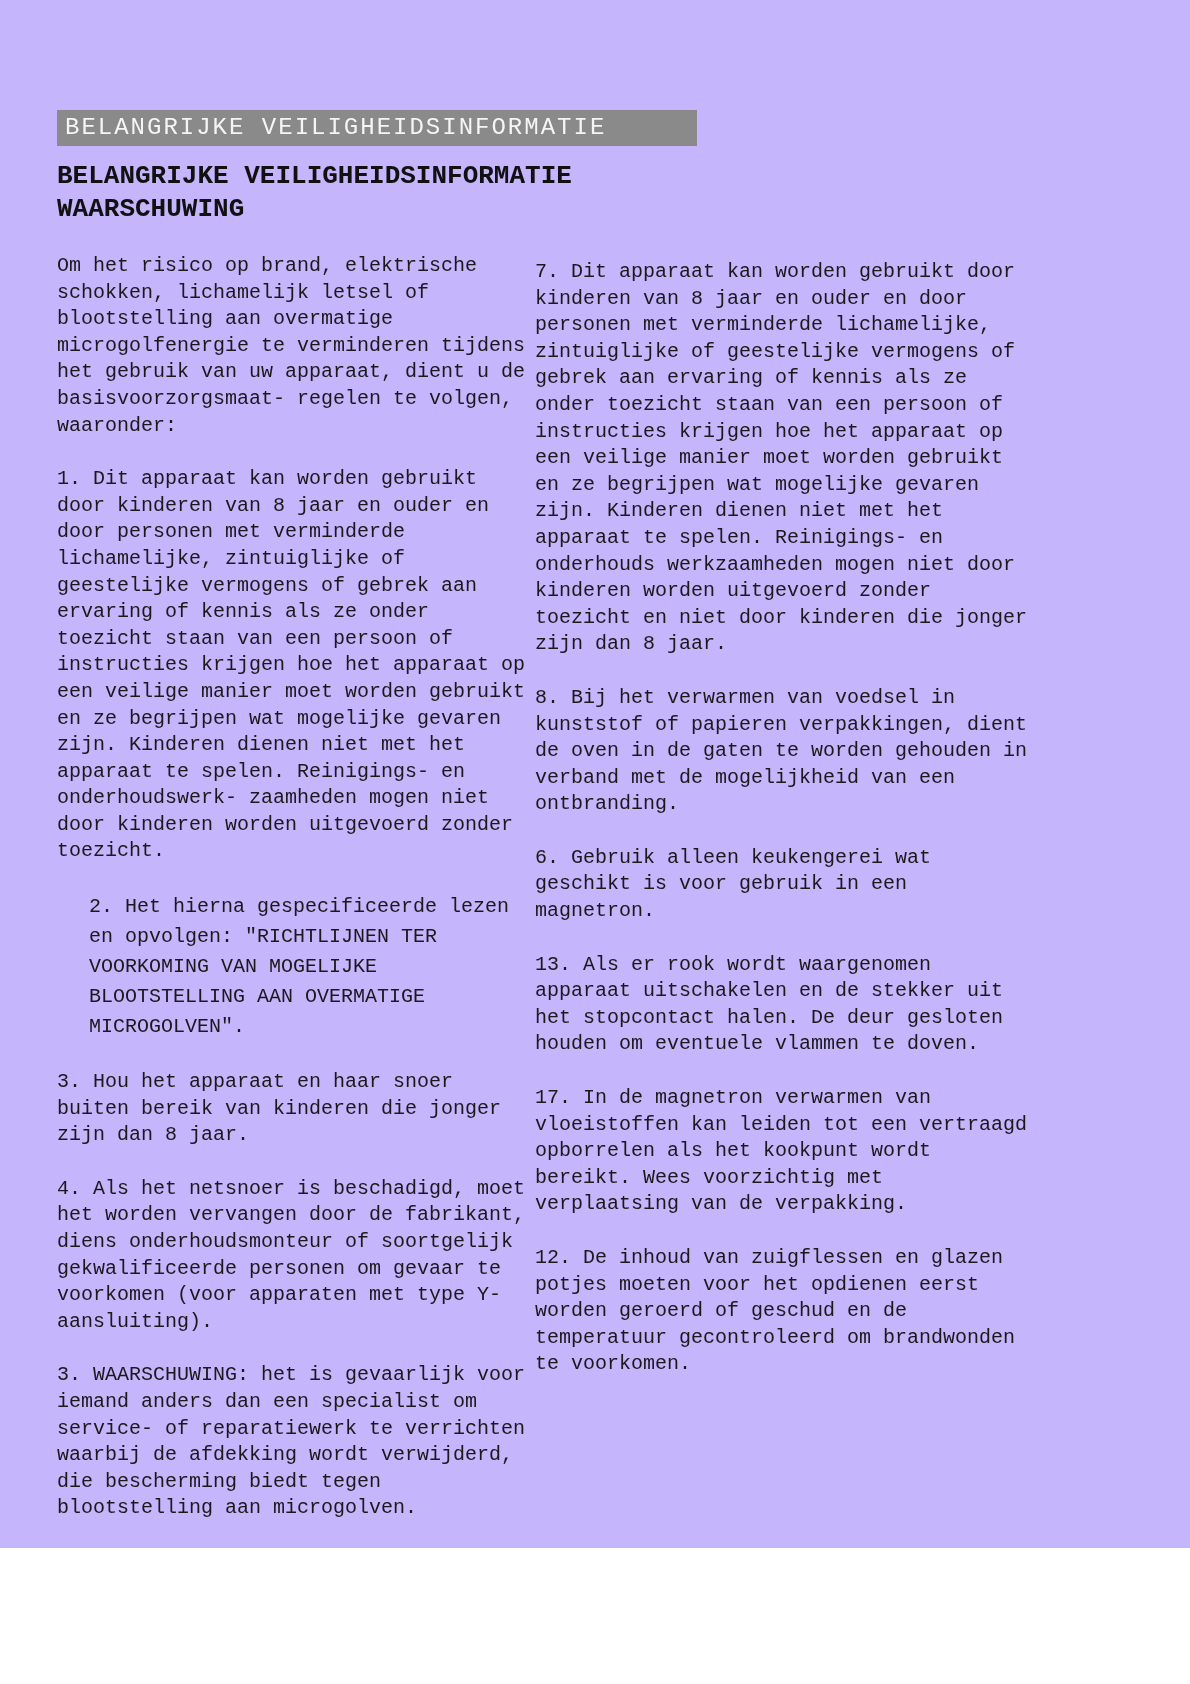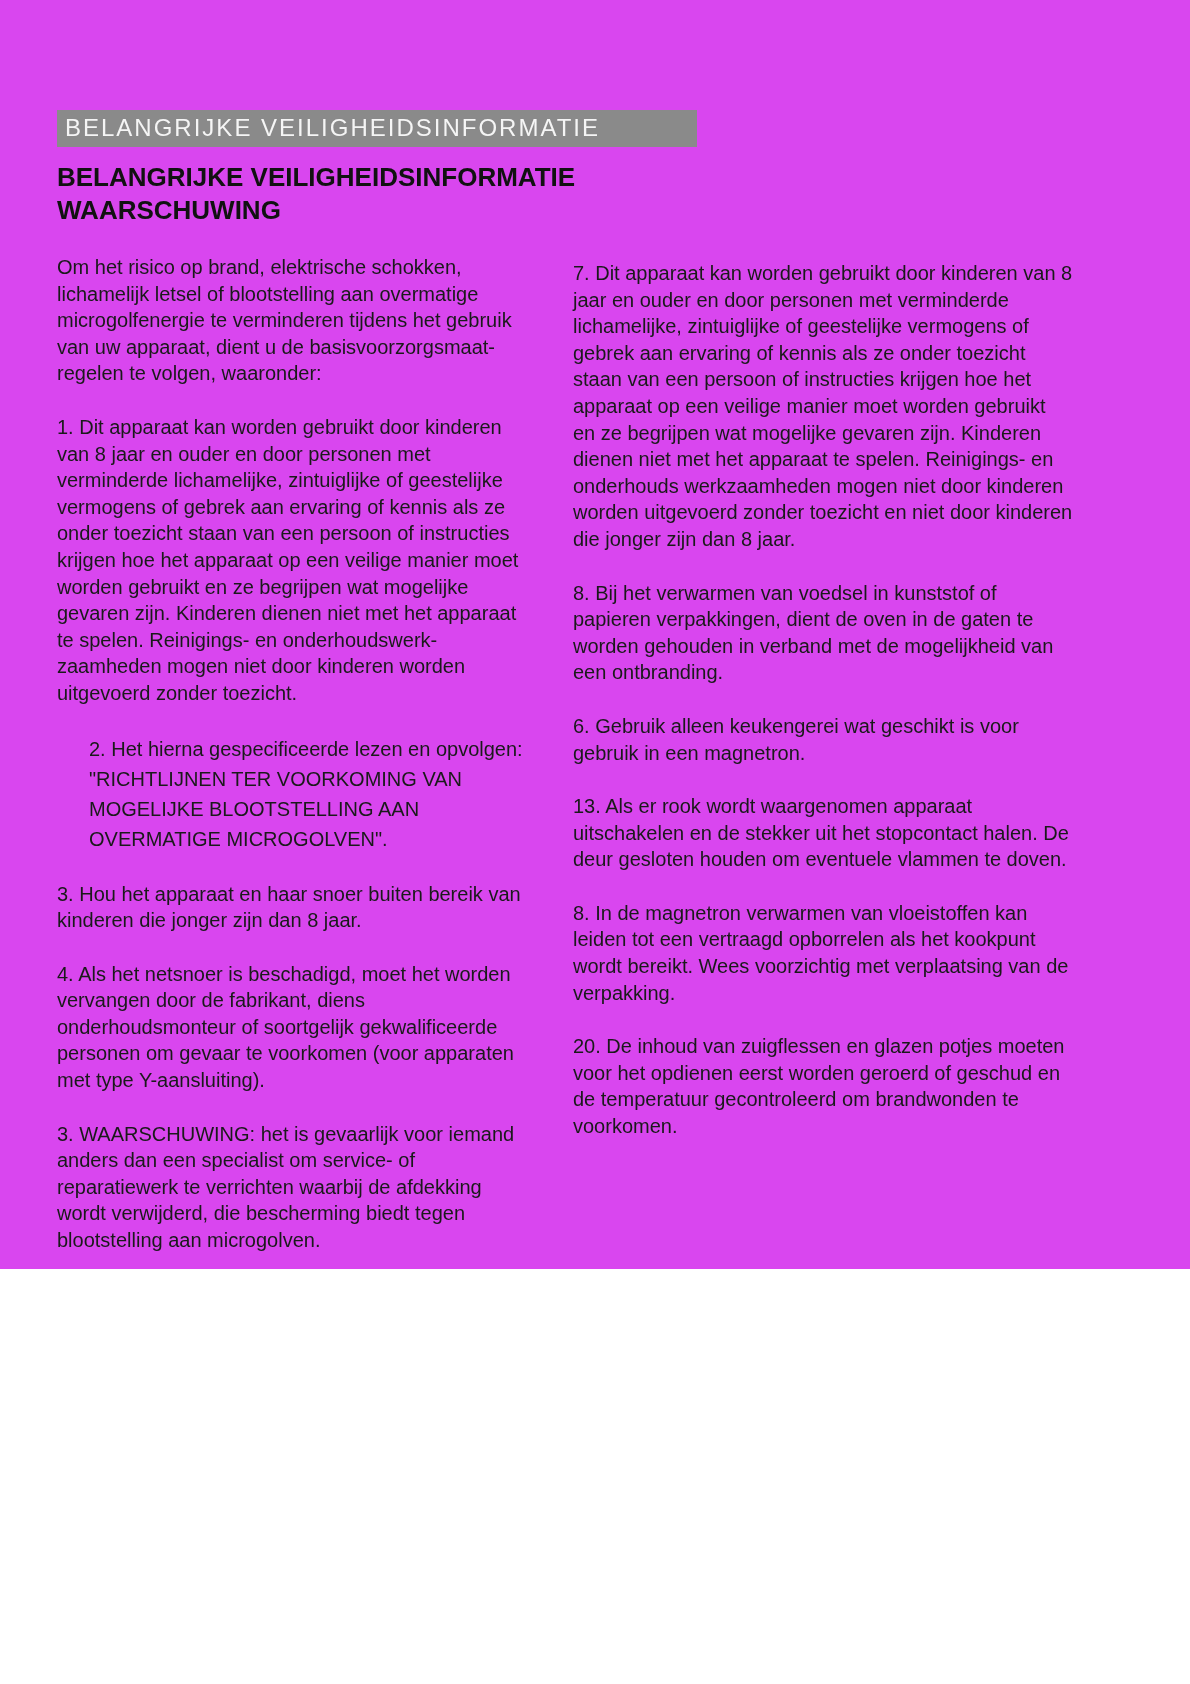--- a/index.html
+++ b/index.html
@@ -3,23 +3,23 @@
 <meta charset="utf-8">
 <style>
   html, body {
     margin: 0;
     padding: 0;
     background: #ffffff;
   }
   .page {
     position: relative;
     width: 1190px;
-    height: 1269px;
-    background: #d946ef;
-    font-family: Liberation Sans, sans-serif;
+    height: 1548px;
+    background: #c4b5fd;
+    font-family: Liberation Mono, monospace;
     color: #1a1a1a;
     overflow: hidden;
     box-sizing: border-box;
   }
   .content {
     position: absolute;
     left: 57px;
     top: 110px;
     width: 1020px;
   }
@@ -36,21 +36,20 @@
   .doc-title {
     margin: 14px 0 0 0;
     font-size: 26px;
     font-weight: bold;
     color: #111111;
     line-height: 1.25;
   }
   .columns {
     display: flex;
     margin-top: 28px;
-    gap: 38px;
   }
   .col-left {
     width: 478px;
     flex: 0 0 auto;
   }
   .col-right {
     width: 500px;
     flex: 0 0 auto;
     padding-top: 6px;
   }
@@ -90,19 +89,19 @@
         <p class="para">3. Hou het apparaat en haar snoer buiten bereik van kinderen die jonger zijn dan 8 jaar.</p>
         <p class="para">4. Als het netsnoer is beschadigd, moet het worden vervangen door de fabrikant, diens onderhoudsmonteur of soortgelijk gekwalificeerde personen om gevaar te voorkomen (voor apparaten met type Y-aansluiting).</p>
         <p class="para">3. WAARSCHUWING: het is gevaarlijk voor iemand anders dan een specialist om service- of reparatiewerk te verrichten waarbij de afdekking wordt verwijderd, die bescherming biedt tegen blootstelling aan microgolven.</p>
       </div>
 
       <div class="col-right">
         <p class="para">7.  Dit apparaat kan worden gebruikt door kinderen van 8 jaar en ouder en door personen met verminderde lichamelijke, zintuiglijke of geestelijke vermogens of gebrek aan ervaring of kennis als ze onder toezicht staan van een persoon of instructies krijgen hoe het apparaat op een veilige manier moet worden gebruikt en ze begrijpen wat mogelijke gevaren zijn. Kinderen dienen niet met het apparaat te spelen. Reinigings- en onderhouds werkzaamheden mogen niet door kinderen worden uitgevoerd zonder toezicht en niet door kinderen die jonger zijn dan 8 jaar.</p>
         <p class="para">8. Bij het verwarmen van voedsel in kunststof of papieren verpakkingen, dient de oven in de gaten te worden gehouden in verband met de mogelijkheid van een ontbranding.</p>
         <p class="para">6. Gebruik alleen keukengerei wat geschikt is voor gebruik in een magnetron.</p>
         <p class="para">13. Als er rook wordt waargenomen apparaat uitschakelen en de stekker uit het stopcontact halen. De deur gesloten houden om eventuele vlammen te doven.</p>
-        <p class="para">8. In de magnetron verwarmen van vloeistoffen kan leiden tot een vertraagd opborrelen als het kookpunt wordt bereikt. Wees voorzichtig met verplaatsing van de verpakking.</p>
-        <p class="para">20. De inhoud van zuigflessen en glazen potjes moeten voor het opdienen eerst worden geroerd of geschud en de temperatuur gecontroleerd om brandwonden te voorkomen.</p>
+        <p class="para">17. In de magnetron verwarmen van vloeistoffen kan leiden tot een vertraagd opborrelen als het kookpunt wordt bereikt. Wees voorzichtig met verplaatsing van de verpakking.</p>
+        <p class="para">12. De inhoud van zuigflessen en glazen potjes moeten voor het opdienen eerst worden geroerd of geschud en de temperatuur gecontroleerd om brandwonden te voorkomen.</p>
       </div>
 
     </div>
   </div>
 </div>
 
 </body></html>

